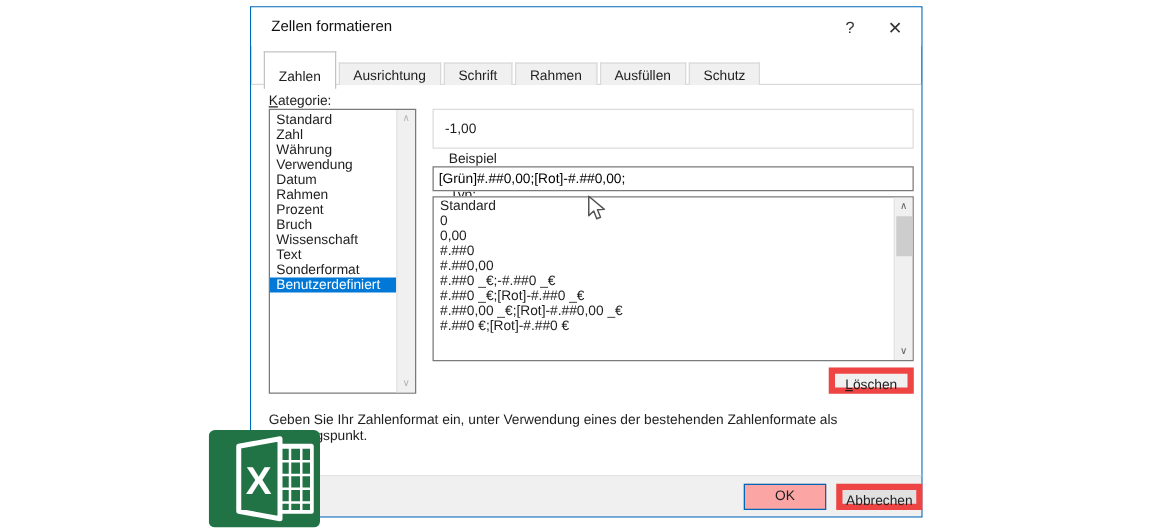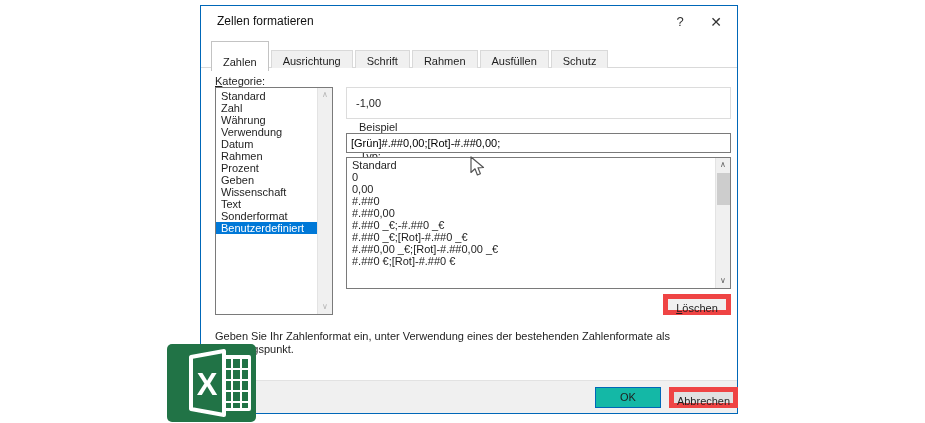--- a/index.html
+++ b/index.html
@@ -59,21 +59,21 @@
   .btn { position:absolute; background:#e9e9e9; border:5px solid #ef4444;
          font-family:"Liberation Sans",sans-serif; font-size:11px; color:#1e1e1e;
          text-align:center; }
   #delete-btn { left:462px; top:226px; width:68px; height:21px; line-height:19px; background:#f0f0f0; }
   #help-text { position:absolute; left:14px; top:262px; width:516px; font-size:11px; line-height:13px; }
 
   
   .footer { position:absolute; left:0; bottom:0; width:536px; height:33px;
             background:#f0f0f0; border-top:1px solid #e2e2e2; }
   #ok-btn { left:394px; top:6px; width:66px; height:21px; line-height:19px;
-            border:1px solid #0067b8; background:#14b8a6; }
+            border:1px solid #0067b8; background:#fca5a5; }
   #cancel-btn { left:468px; top:6px; width:69px; height:21px; line-height:19px; background:#e1e1e1; }
 
   
   .excel-icon { position:absolute; left:167px; top:344px; width:89px; height:78px; z-index:5; }
 
   
   .cursor { position:absolute; left:470px; top:156px; width:15px; height:22px; z-index:6; }
 
   u { text-decoration:underline; }
 </style>
@@ -98,21 +98,21 @@
 
       <div class="listbox" id="category-list">
         <div>
             <div class="cat-item">Standard</div>
             <div class="cat-item">Zahl</div>
             <div class="cat-item">Währung</div>
             <div class="cat-item">Verwendung</div>
             <div class="cat-item">Datum</div>
             <div class="cat-item">Rahmen</div>
             <div class="cat-item">Prozent</div>
-            <div class="cat-item">Geben</div>
+            <div class="cat-item">Bruch</div>
             <div class="cat-item">Wissenschaft</div>
             <div class="cat-item">Text</div>
             <div class="cat-item">Sonderformat</div>
             <div class="cat-item selected">Benutzerdefiniert</div>
           </div>
         <div class="vscroll dim">
           <span class="arr up">∧</span>
           <span class="arr down">∨</span>
         </div>
       </div>

